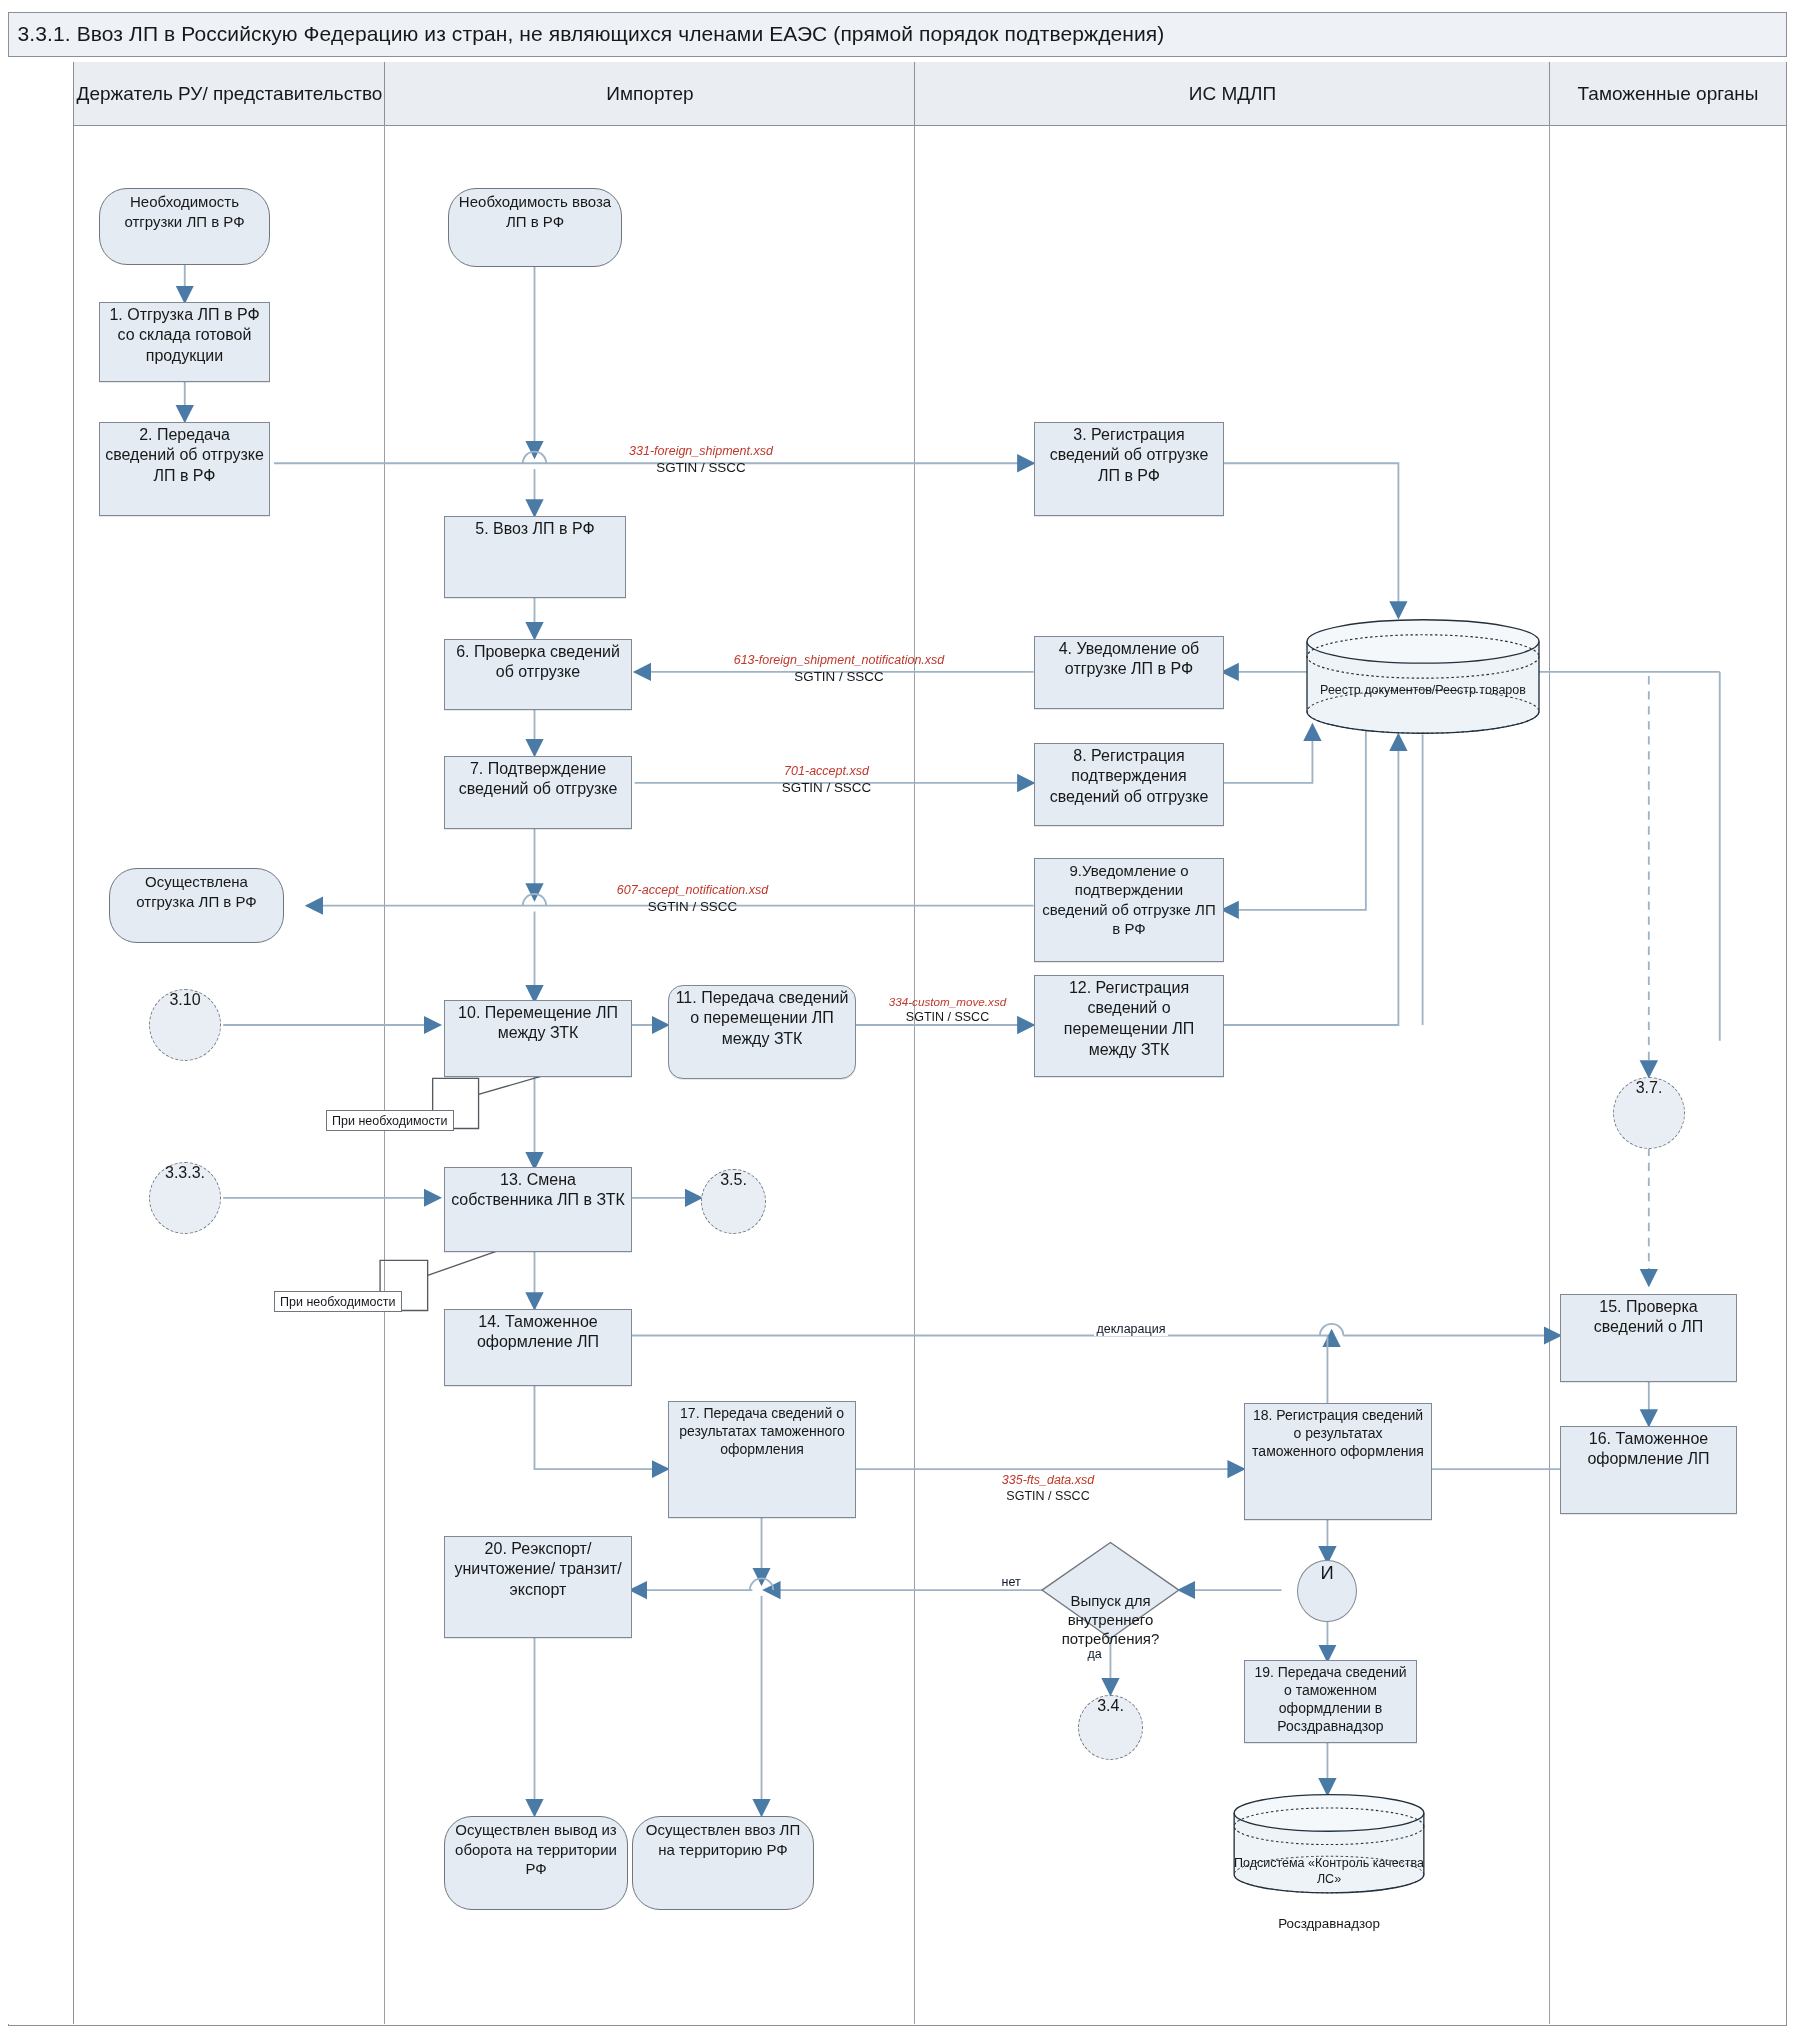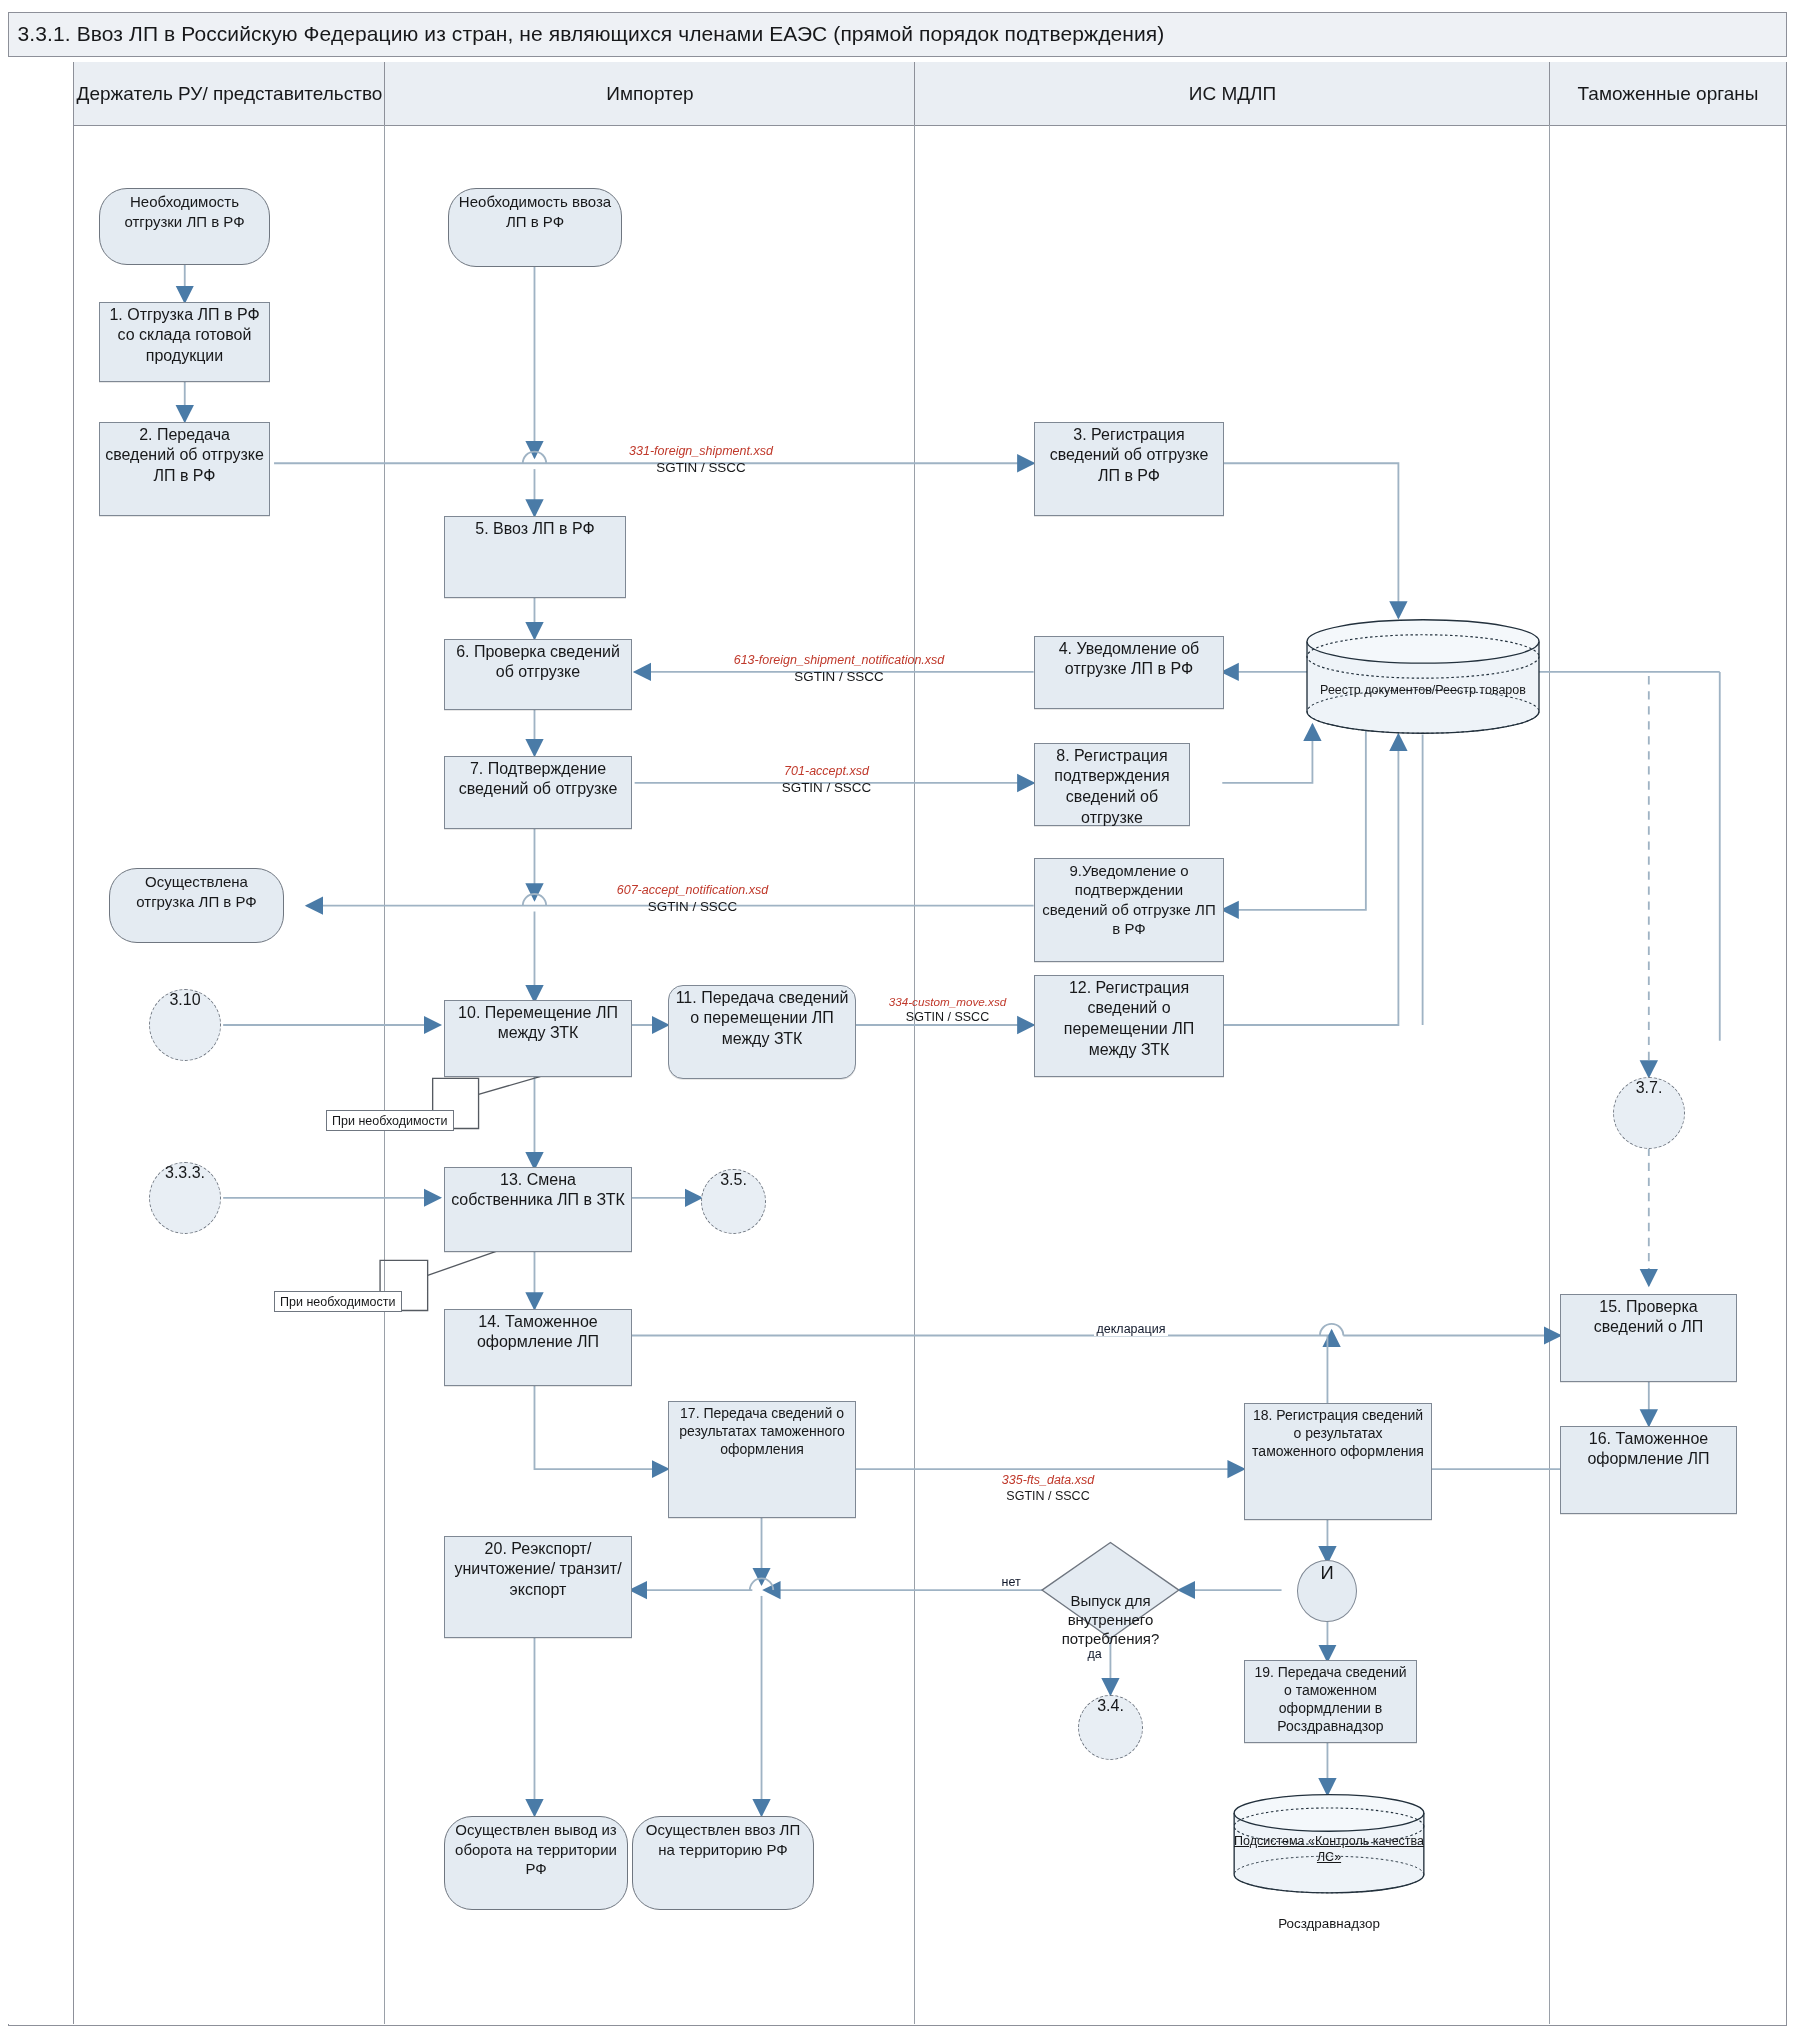--- a/index.html
+++ b/index.html
@@ -263,21 +263,21 @@
   </div>
 
   <div class="node process" style="left:1034px;top:422px;width:190px;height:94px;">
     <span>3. Регистрация сведений об отгрузке ЛП в РФ</span>
   </div>
 
   <div class="node process" style="left:1034px;top:636px;width:190px;height:73px;">
     <span>4. Уведомление об отгрузке ЛП в РФ</span>
   </div>
 
-  <div class="node process" style="left:1034px;top:743px;width:156px;height:83px;">
+  <div class="node process" style="left:1034px;top:743px;width:190px;height:83px;">
     <span>8. Регистрация подтверждения сведений об отгрузке</span>
   </div>
 
   <div class="node process" style="left:1034px;top:858px;width:190px;height:104px;">
     <span style="font-size:15px">9.Уведомление о подтверждении сведений об отгрузке ЛП в РФ</span>
   </div>
 
   <div class="node process" style="left:1034px;top:975px;width:190px;height:102px;">
     <span>12. Регистрация сведений о перемещении ЛП между ЗТК</span>
   </div>
@@ -310,21 +310,21 @@
     <div class="dblabel" style="top:65px;">Реестр документов/Реестр товаров</div>
   </div>
 
   <div class="dbwrap" style="left:1229px;top:1793px;width:200px;height:104px;">
     <svg width="200" height="104" viewBox="0 0 240 125">
       <path d="M6,24 L6,98 A114,22 0 0 0 234,98 L234,24" fill="#eef3f8" stroke="#22303c" stroke-width="1.6"></path>
       <ellipse cx="120" cy="24" rx="114" ry="22" fill="#f4f8fb" stroke="#22303c" stroke-width="1.6"></ellipse>
       <ellipse cx="120" cy="40" rx="114" ry="22" fill="none" stroke="#22303c" stroke-width="1.3" stroke-dasharray="3 3"></ellipse>
       <ellipse cx="120" cy="98" rx="114" ry="22" fill="none" stroke="#22303c" stroke-width="1.1" stroke-dasharray="3 3"></ellipse>
     </svg>
-    <div class="dblabel" style="top:41px;text-decoration:underline;">Подсистема «Контроль качества ЛС»</div>
+    <div class="dblabel" style="top:63px;">Подсистема «Контроль качества ЛС»</div>
   </div>
   <div class="lbl" style="left:1229px;top:1916px;width:200px;font-size:13.4px;">Росздравнадзор</div>
 
   <div class="node connref" style="left:1613px;top:1077px;width:72px;height:72px;">
     <span>3.7.</span>
   </div>
 
   <div class="node process" style="left:1560px;top:1294px;width:177px;height:88px;">
     <span>15. Проверка сведений о ЛП</span>
   </div>

